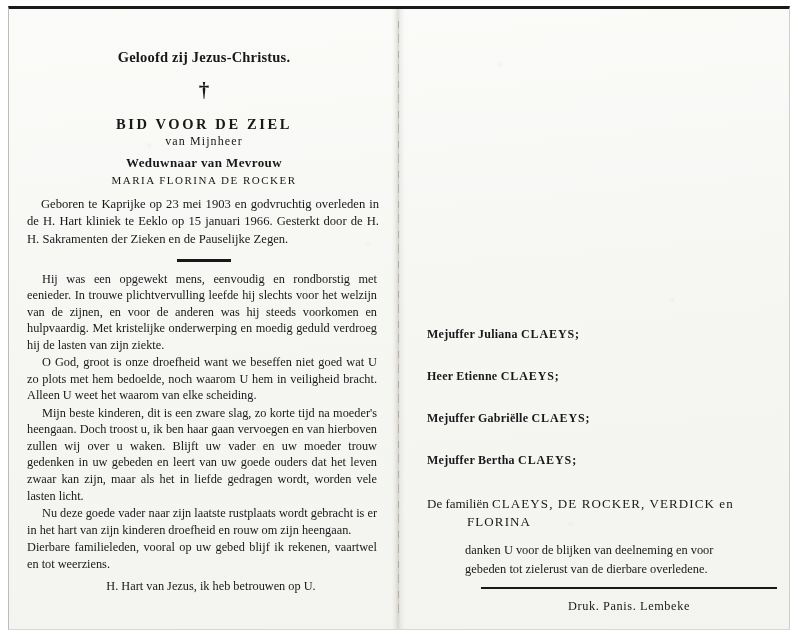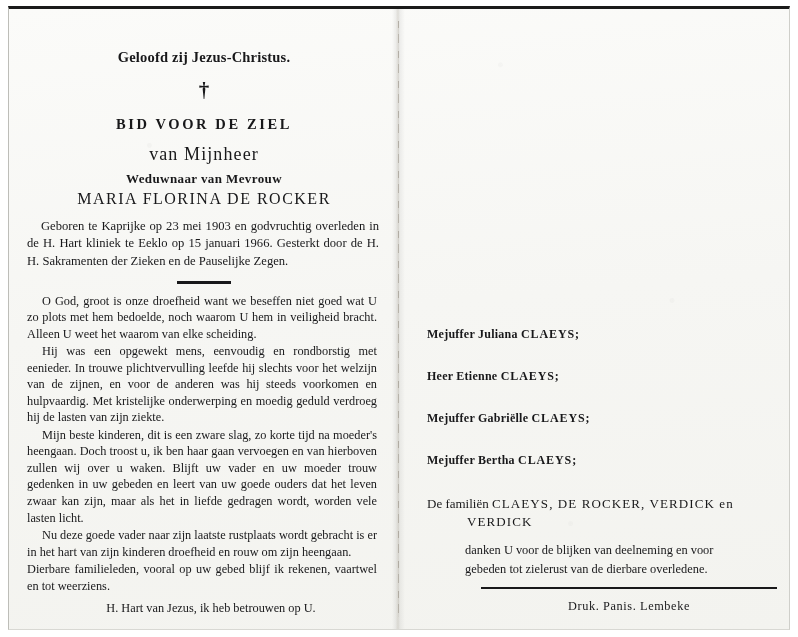--- a/index.html
+++ b/index.html
@@ -103,41 +103,41 @@
   }
   .bid {
     text-align: center;
     font-size: 14.5px;
     font-weight: bold;
     letter-spacing: 2.6px;
     margin-top: 15px;
   }
   .van-mijnheer {
     text-align: center;
-    font-size: 18px;
+    font-size: 12px;
     letter-spacing: 1.1px;
-    margin-top: 11px;
+    margin-top: 1px;
   }
   .bigname {
     text-align: center;
     font-size: 27px;
     letter-spacing: 2.2px;
     margin-top: 7px;
     font-weight: normal;
   }
   .weduwnaar {
     text-align: center;
     font-size: 13px;
     font-weight: bold;
     letter-spacing: 0.4px;
     margin-top: 6px;
   }
   .spousename {
     text-align: center;
-    font-size: 16px;
+    font-size: 11px;
     letter-spacing: 1.5px;
     margin-top: 3px;
   }
 
   .bio {
     margin: 10px 20px 0 18px;
     font-size: 12.6px;
     line-height: 1.38;
     text-align: justify;
     text-indent: 14px;
@@ -235,22 +235,22 @@
 
     <div class="weduwnaar">Weduwnaar van Mevrouw</div>
 
     <div class="spousename">MARIA FLORINA DE ROCKER</div>
 
     <div class="bio">Geboren te Kaprijke op 23 mei 1903 en godvruchtig overleden in de H. Hart kliniek te Eeklo op 15 januari 1966. Gesterkt door de H. H. Sakramenten der Zieken en de Pauselijke Zegen.</div>
 
     <div class="divider"></div>
 
     <div class="body-copy">
+      <p>Hij was een opgewekt mens, eenvoudig en rondborstig met eenieder. In trouwe plichtvervulling leefde hij slechts voor het welzijn van de zijnen, en voor de anderen was hij steeds voorkomen en hulpvaardig. Met kristelijke onderwerping en moedig geduld verdroeg hij de lasten van zijn ziekte.</p>
       <p>O God, groot is onze droefheid want we beseffen niet goed wat U zo plots met hem bedoelde, noch waarom U hem in veiligheid bracht. Alleen U weet het waarom van elke scheiding.</p>
-      <p>Hij was een opgewekt mens, eenvoudig en rondborstig met eenieder. In trouwe plichtvervulling leefde hij slechts voor het welzijn van de zijnen, en voor de anderen was hij steeds voorkomen en hulpvaardig. Met kristelijke onderwerping en moedig geduld verdroeg hij de lasten van zijn ziekte.</p>
       <p>Mijn beste kinderen, dit is een zware slag, zo korte tijd na moeder's heengaan. Doch troost u, ik ben haar gaan vervoegen en van hierboven zullen wij over u waken. Blijft uw vader en uw moeder trouw gedenken in uw gebeden en leert van uw goede ouders dat het leven zwaar kan zijn, maar als het in liefde gedragen wordt, worden vele lasten licht.</p>
       <p>Nu deze goede vader naar zijn laatste rustplaats wordt gebracht is er in het hart van zijn kinderen droefheid en rouw om zijn heengaan.</p>
       <p class="no-indent">Dierbare familieleden, vooral op uw gebed blijf ik rekenen, vaartwel en tot weerziens.</p>
     </div>
 
     <div class="closing">H. Hart van Jezus, ik heb betrouwen op U.</div>
   </div>
 
   <div class="panel panel-right ink">
 
@@ -275,21 +275,21 @@
         <span>Bertha</span>
         <span class="surname">CLAEYS</span><span>;</span>
       </div>
     </div>
 
     <div class="families">
       <div class="fam-line1">
         <span>De familiën</span>
         <span class="word">CLAEYS, DE ROCKER, VERDICK en</span>
       </div>
-      <div class="fam-line2">VERDICK</div>
+      <div class="fam-line2">FLORINA</div>
       <div class="thanks">
         <div>danken U voor de blijken van deelneming en voor</div>
         <div>gebeden tot zielerust van de dierbare overledene.</div>
       </div>
     </div>
 
     <div class="printer-rule"></div>
     <div class="printer ink">Druk. Panis. Lembeke</div>
   </div>
 

